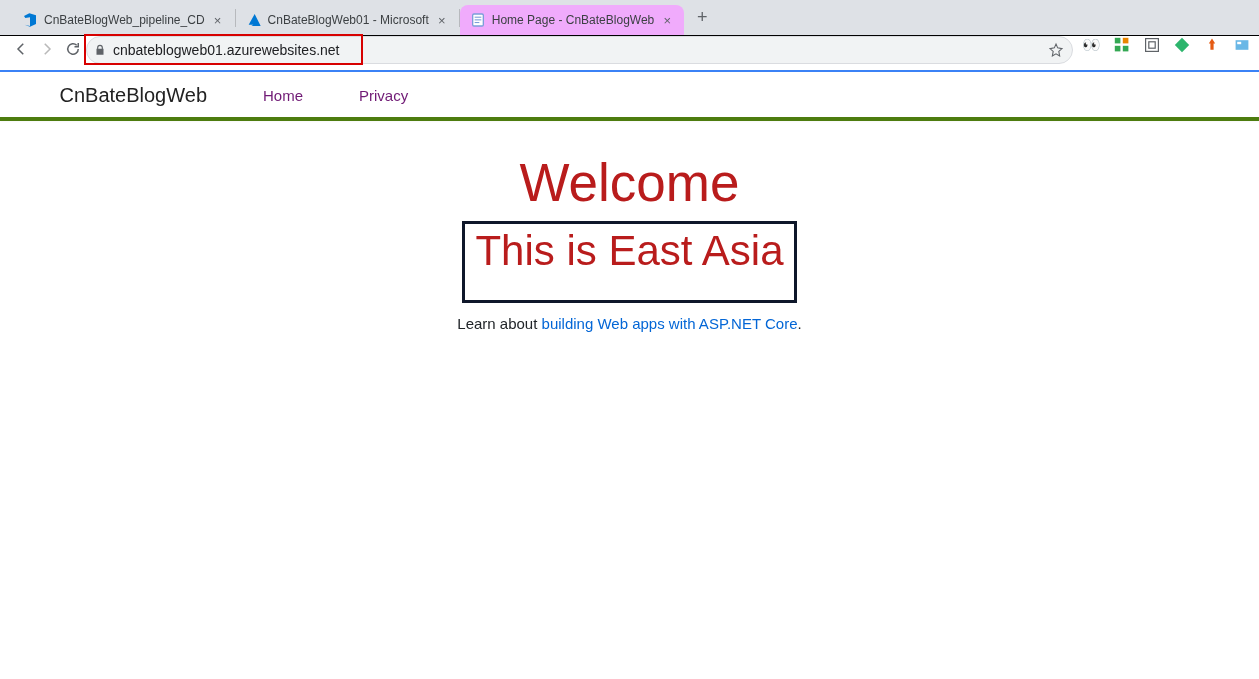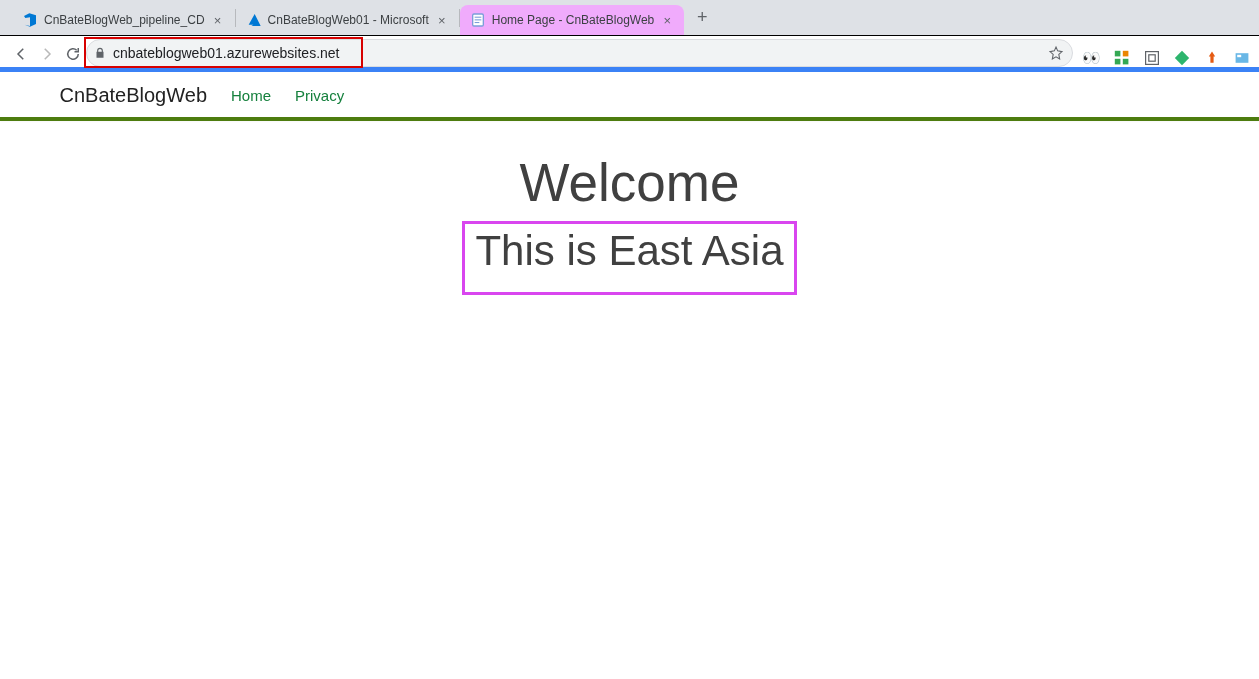--- a/index.html
+++ b/index.html
@@ -45,24 +45,24 @@
     .newtab {
       width:28px; height:28px;
       display:flex; align-items:center; justify-content:center;
       color:#5f6368; font-size:18px; align-self:center; margin-left:4px;
       cursor:pointer;
     }
 
     
     .toolbar {
       display:flex;
-      align-items:flex-end;
+      align-items:flex-start;
       height:36px;
       background:#ffffff;
-      border-bottom:5px solid #3b82f6;
+      border-bottom:2px solid #3b82f6;
       padding:0 8px;
       gap:0;
     }
     .navbtn {
       width:26px; height:26px;
       display:flex; align-items:center; justify-content:center;
       color:#5f6368;
     }
     .navbtn svg { width:18px; height:18px; }
     .omnibox {
@@ -116,42 +116,43 @@
       align-items:center;
       gap:24px;
     }
     .brand {
       font-size:20px;
       color:#222;
       font-weight:400;
     }
     .navlink {
       font-size:15px;
-      color:#15803d;
+      color:#701a75;
+      margin-left:32px;
     }
 
     .content {
       max-width:1140px;
       margin:0 auto;
       text-align:center;
       padding:30px 12px 0 12px;
     }
     .display {
       font-weight:300;
-      color:#404040;
+      color:#b91c1c;
       line-height:1.2;
     }
     .h-welcome { font-size:53px; margin-bottom:6px;}
     .h-env     { font-size:42px; margin-top:10px; margin-bottom:16px;}
     .h-sql     { font-size:42px; margin-top:6px; margin-bottom:8px;}
     .h-region  { font-size:42px; display:inline-block; padding:2px 12px; margin-top:2px; margin-bottom:8px; position:relative;}
     .red-box-region {
-      border:3px solid #d946ef;
+      border:3px solid #0f172a;
       display:inline-block;
-      padding:0px 10px 8px 10px;
+      padding:0px 10px 16px 10px;
     }
     .learn { font-size:15px; margin-top:12px; color:#212529;}
     .learn a { color:#0366d6; text-decoration:none;}
 
     svg { display:block; }
   </style>
 </head>
 <body>
 
 <div class="tabstrip">
@@ -267,15 +268,18 @@
     </div>
   </header>
 
   <main class="content">
     <h1 class="display h-welcome">Welcome</h1>
     <div>
       <span class="red-box-region">
         <span class="display h-region" style="padding:0;">This is East Asia</span>
       </span>
     </div>
+    <p class="learn">
+      <span>Learn about </span><a href="#">building Web apps with ASP.NET Core</a><span>.</span>
+    </p>
   </main>
 
 </div>
 
 </body></html>

